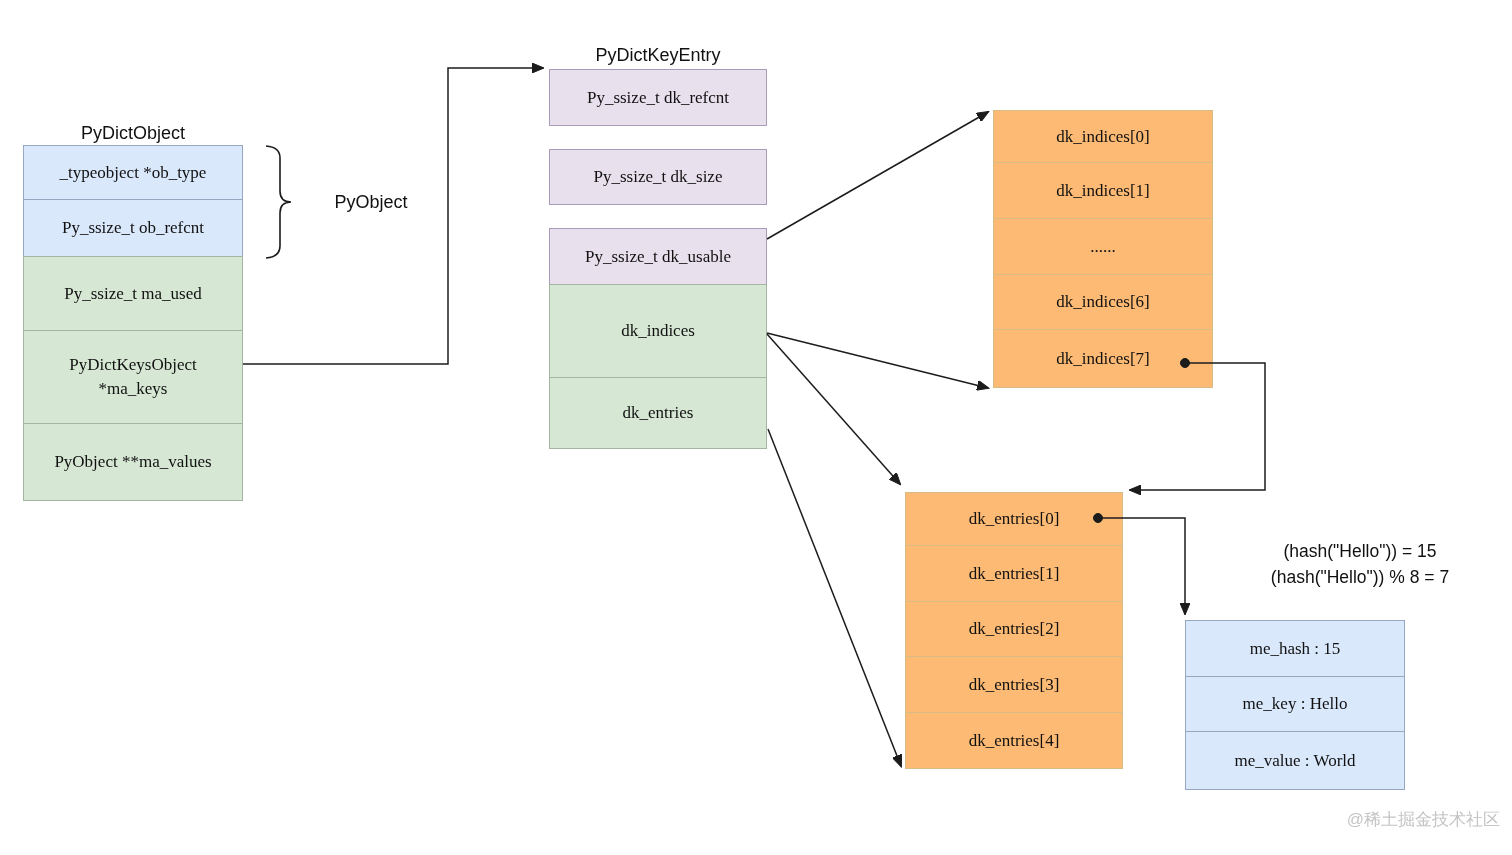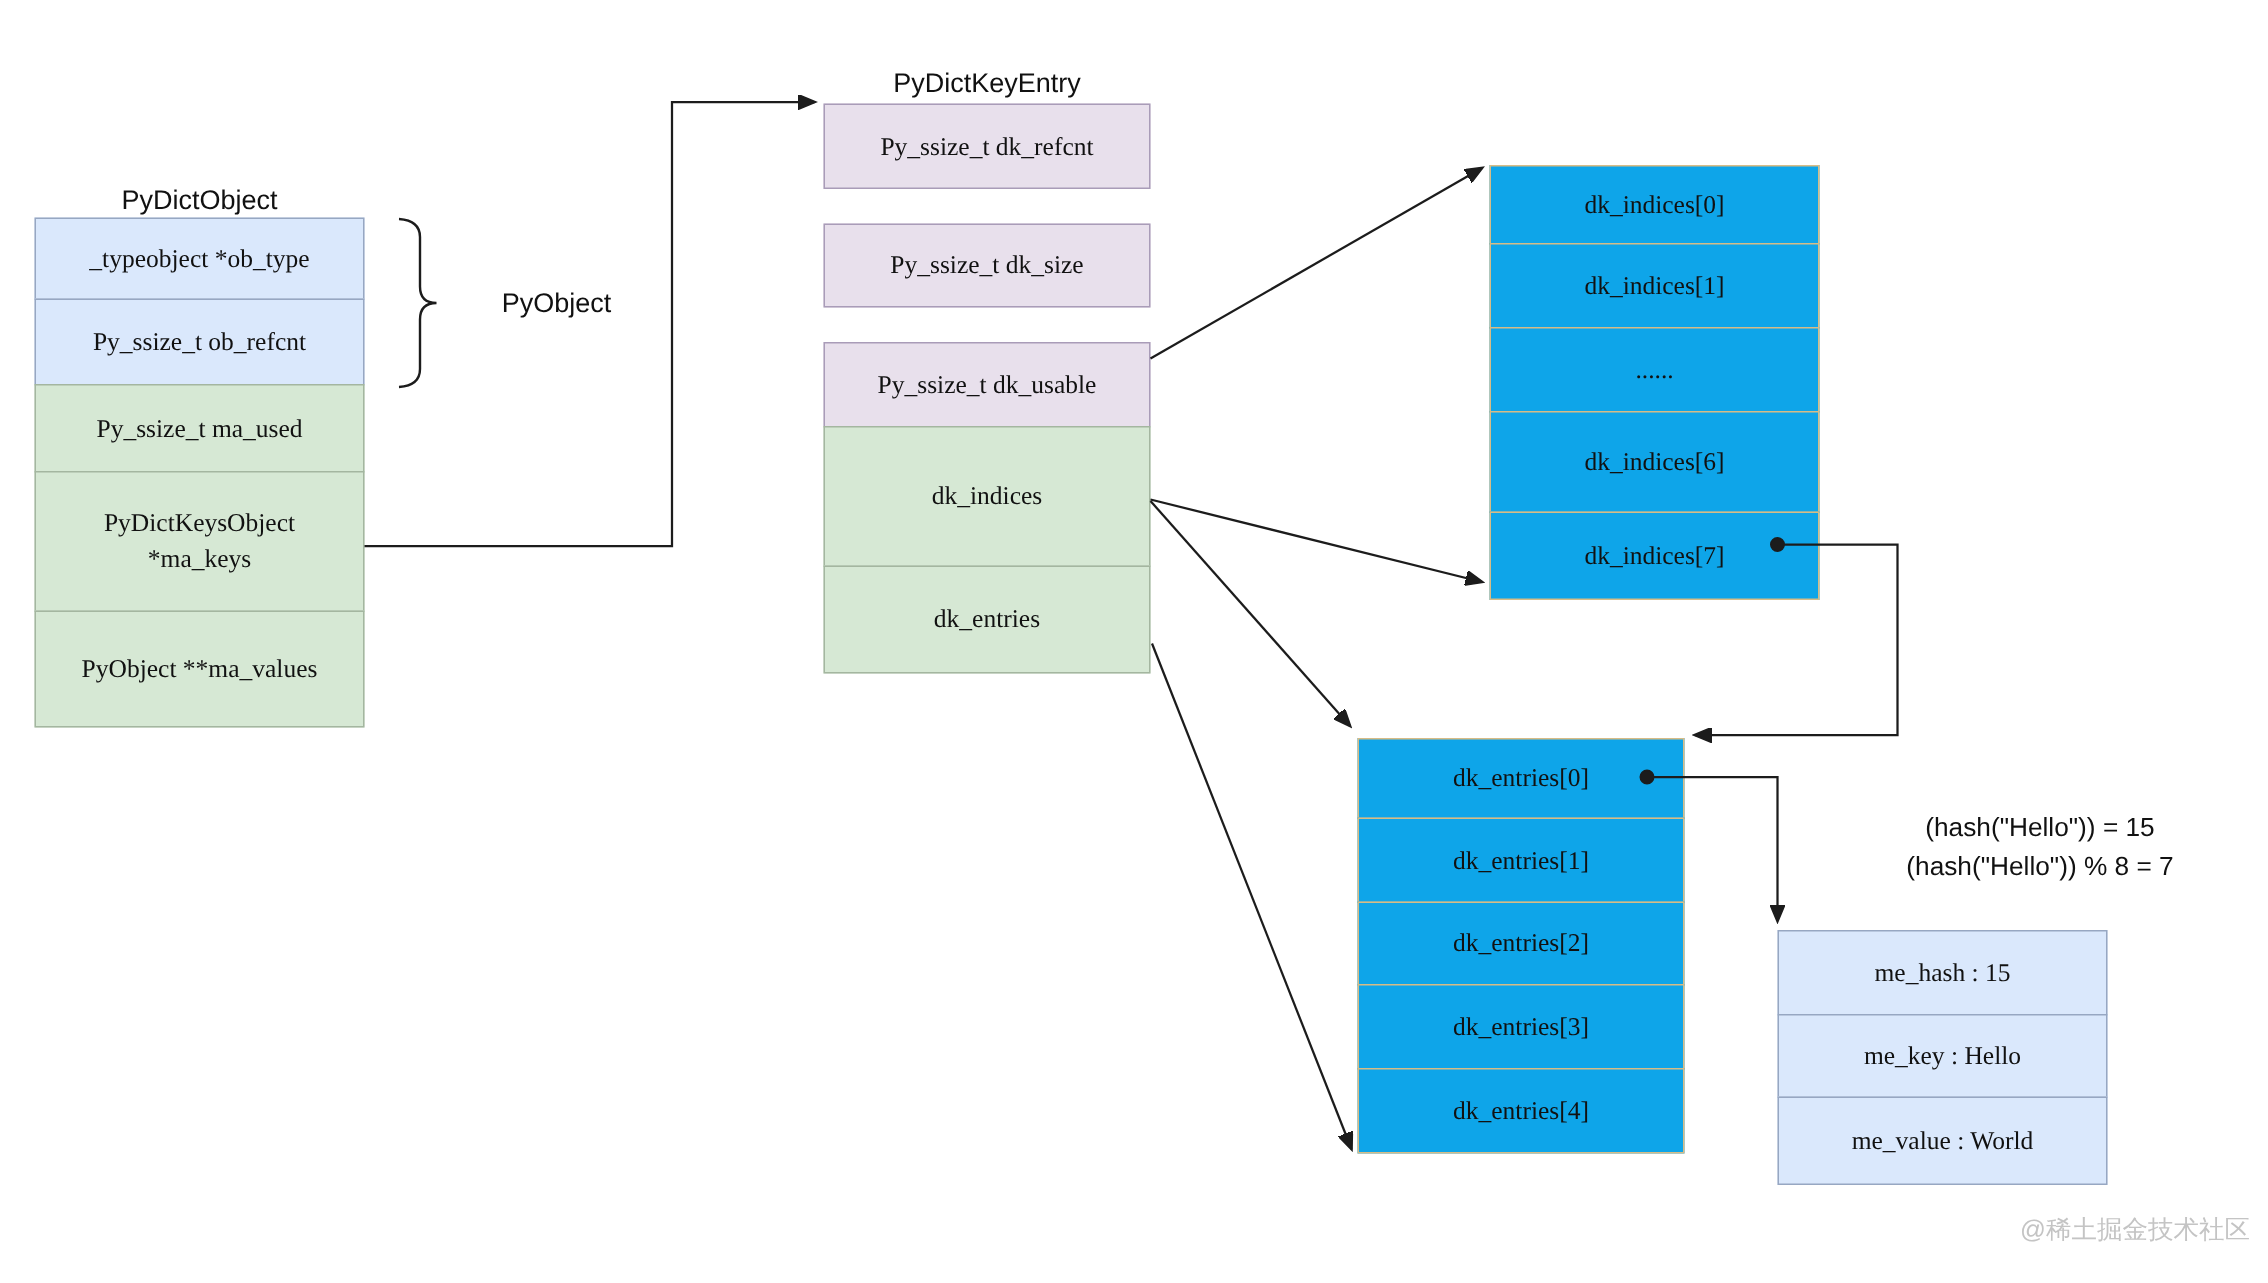--- a/index.html
+++ b/index.html
@@ -19,21 +19,21 @@
     font-size:17px;
     margin-top:-1px;
     border:1px solid #999;
     line-height:22px;
     font-family:Liberation Serif, serif;
   }
   .row:first-child{margin-top:0;}
   .blue  {background:#dae8fc;border-color:#97a7c2;}
   .green {background:#d6e8d4;border-color:#a4b6a0;}
   .purple{background:#e8e0ec;border-color:#a99cb8;margin-top:23px;}
-  .orange{background:#0ea5e9;border-color:#d7bc86;}
+  .orange{background:#fdba74;border-color:#d7bc86;}
   .two-line{flex-direction:column;line-height:24px;}
   .tbl-title{
     position:absolute;
     text-align:center;
     font-size:18px;
     margin-top:16px;
   }
   .floating-label{
     position:absolute;
     font-size:18px;
@@ -58,21 +58,21 @@
 </head>
 <body>
 
 <div id="canvas">
 
   <div class="tbl-title" style="left:23px;top:107px;width:220px;">PyDictObject</div>
 
   <div class="tbl" style="left:23px;top:145px;width:220px;">
     <div class="row blue" style="height:55px;">_typeobject *ob_type</div>
     <div class="row blue" style="height:58px;">Py_ssize_t ob_refcnt</div>
-    <div class="row green" style="height:59px;">Py_ssize_t ma_used</div>
+    <div class="row green" style="height:75px;">Py_ssize_t ma_used</div>
     <div class="row green two-line" style="height:94px;">
       <span>PyDictKeysObject</span>
       <span>*ma_keys</span>
     </div>
     <div class="row green" style="height:78px;">PyObject **ma_values</div>
   </div>
 
   <div class="floating-label" style="left:300px;top:192px;width:142px;">PyObject</div>
 
   <div class="tbl-title" style="left:549px;top:29px;width:218px;">PyDictKeyEntry</div>
@@ -82,21 +82,21 @@
     <div class="row purple" style="height:56px;">Py_ssize_t dk_size</div>
     <div class="row purple" style="height:57px;">Py_ssize_t dk_usable</div>
     <div class="row green" style="height:94px;">dk_indices</div>
     <div class="row green" style="height:72px;">dk_entries</div>
   </div>
 
   <div class="tbl" style="left:993px;top:110px;width:220px;">
     <div class="row orange" style="height:53px;">dk_indices[0]</div>
     <div class="row orange" style="height:57px;">dk_indices[1]</div>
     <div class="row orange" style="height:57px;">......</div>
-    <div class="row orange" style="height:68px;text-align:right;">dk_indices[6]</div>
+    <div class="row orange" style="height:56px;text-align:right;">dk_indices[6]</div>
     <div class="row orange" style="height:59px;">dk_indices[7]</div>
   </div>
 
   <div class="tbl" style="left:905px;top:492px;width:218px;">
     <div class="row orange" style="height:54px;">dk_entries[0]</div>
     <div class="row orange" style="height:57px;">dk_entries[1]</div>
     <div class="row orange" style="height:56px;">dk_entries[2]</div>
     <div class="row orange" style="height:57px;">dk_entries[3]</div>
     <div class="row orange" style="height:57px;">dk_entries[4]</div>
   </div>

